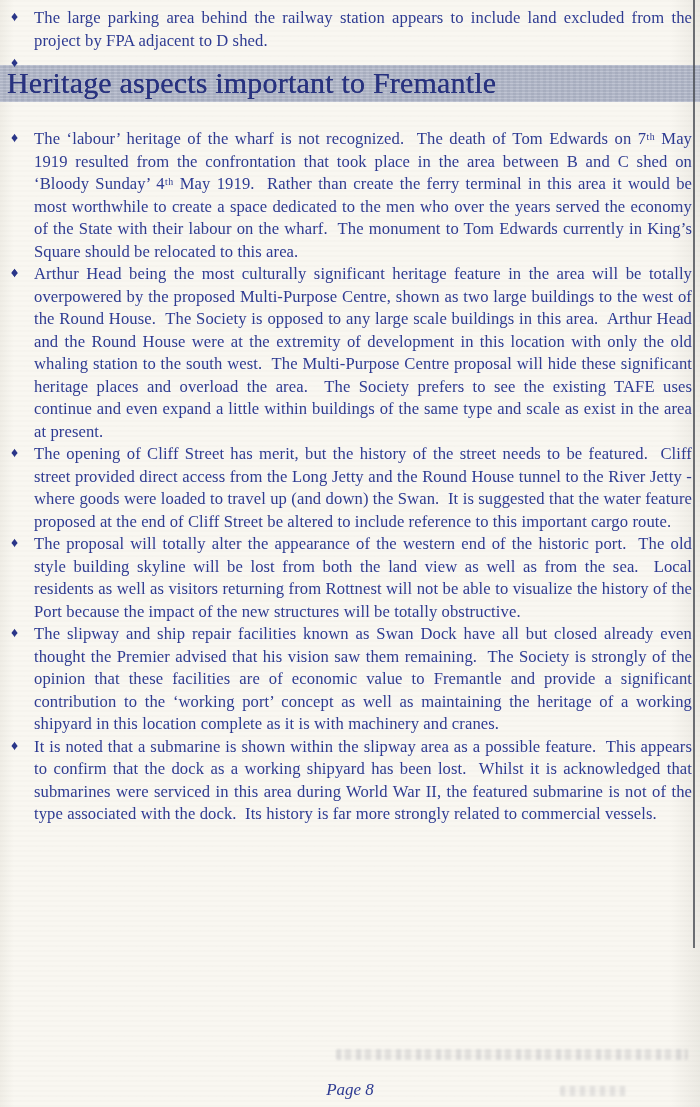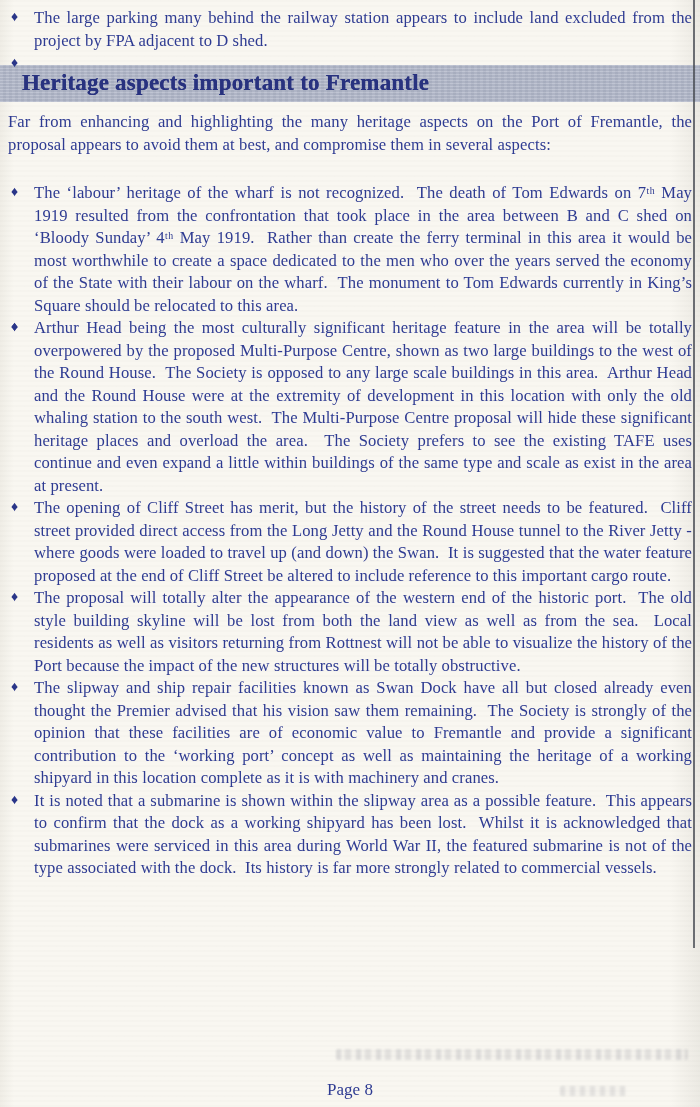--- a/index.html
+++ b/index.html
@@ -33,37 +33,37 @@
   .heading-bar{
     margin:13px -8px 0 -8px;
     height:37px;
     background:#b5bbcb;
     background-image:
       repeating-linear-gradient(0deg, rgba(255,255,255,.10) 0 1px, rgba(92,99,124,.10) 1px 3px),
       repeating-linear-gradient(90deg, rgba(255,255,255,.05) 0 3px, rgba(104,110,134,.07) 3px 6px);
     display:flex;align-items:center;
   }
   .heading-bar h1{
-    margin:16px;padding:0 0 2px 6px;
-    font-size:23px;font-weight:bold;
+    margin:1px;padding:0 0 2px 6px;
+    font-size:30px;font-weight:normal;
     color:#28327f;
     letter-spacing:.2px;
     text-shadow:0 0 .5px #28327f;
   }
   .intro{
     margin:8px 0 0 0;
     font-size:16.6px;line-height:23px;
     text-align:justify;
     letter-spacing:.1px;
   }
   .intro .li-text{white-space:pre-wrap;}
   ul.bullets.main{margin-top:26px;}
   .footer{
     position:absolute;left:0;top:1080px;width:700px;
-    text-align:center;font-size:17px;color:#2e3b92;
+    text-align:center;font-size:17px;color:#2e3b92;font-style:italic;
   }
   .edge-line{
     position:absolute;left:693px;top:0;width:2px;height:948px;
     background:#4a4d55;opacity:.8;
   }
   .ghost{position:absolute;filter:blur(1.2px);border-radius:2px;}
   .ghost1{
     left:336px;top:1049px;width:352px;height:11px;
     background:repeating-linear-gradient(90deg,
       rgba(112,114,128,.20) 0 5px, rgba(112,114,128,.04) 5px 9px,
@@ -76,32 +76,31 @@
   }
 </style>
 </head>
 <body>
 
 <div class="page">
 
   <ul class="bullets top">
     <li>
       <span class="diamond">♦</span>
-      <span class="li-text">The large parking many behind the railway station appears to include land excluded from the project by FPA adjacent to D shed.</span>
+      <span class="li-text">The large parking area behind the railway station appears to include land excluded from the project by FPA adjacent to D shed.</span>
     </li>
     <li>
       <span class="diamond">♦</span>
     </li>
   </ul>
 
   <div class="heading-bar">
     <h1>Heritage aspects important to Fremantle</h1>
   </div>
 
-  <p class="intro"><span class="li-text">Far from enhancing and highlighting the many heritage aspects on the Port of Fremantle, the proposal appears to avoid them at best, and compromise them in several aspects:</span></p>
 
   <ul class="bullets main">
     <li>
       <span class="diamond">♦</span>
       <span class="li-text">The ‘labour’ heritage of the wharf is not recognized.  The death of Tom Edwards on 7ᵗʰ May 1919 resulted from the confrontation that took place in the area between B and C shed on ‘Bloody Sunday’ 4ᵗʰ May 1919.  Rather than create the ferry terminal in this area it would be most worthwhile to create a space dedicated to the men who over the years served the economy of the State with their labour on the wharf.  The monument to Tom Edwards currently in King’s Square should be relocated to this area.</span>
     </li>
     <li>
       <span class="diamond">♦</span>
     </li>
     <li>

